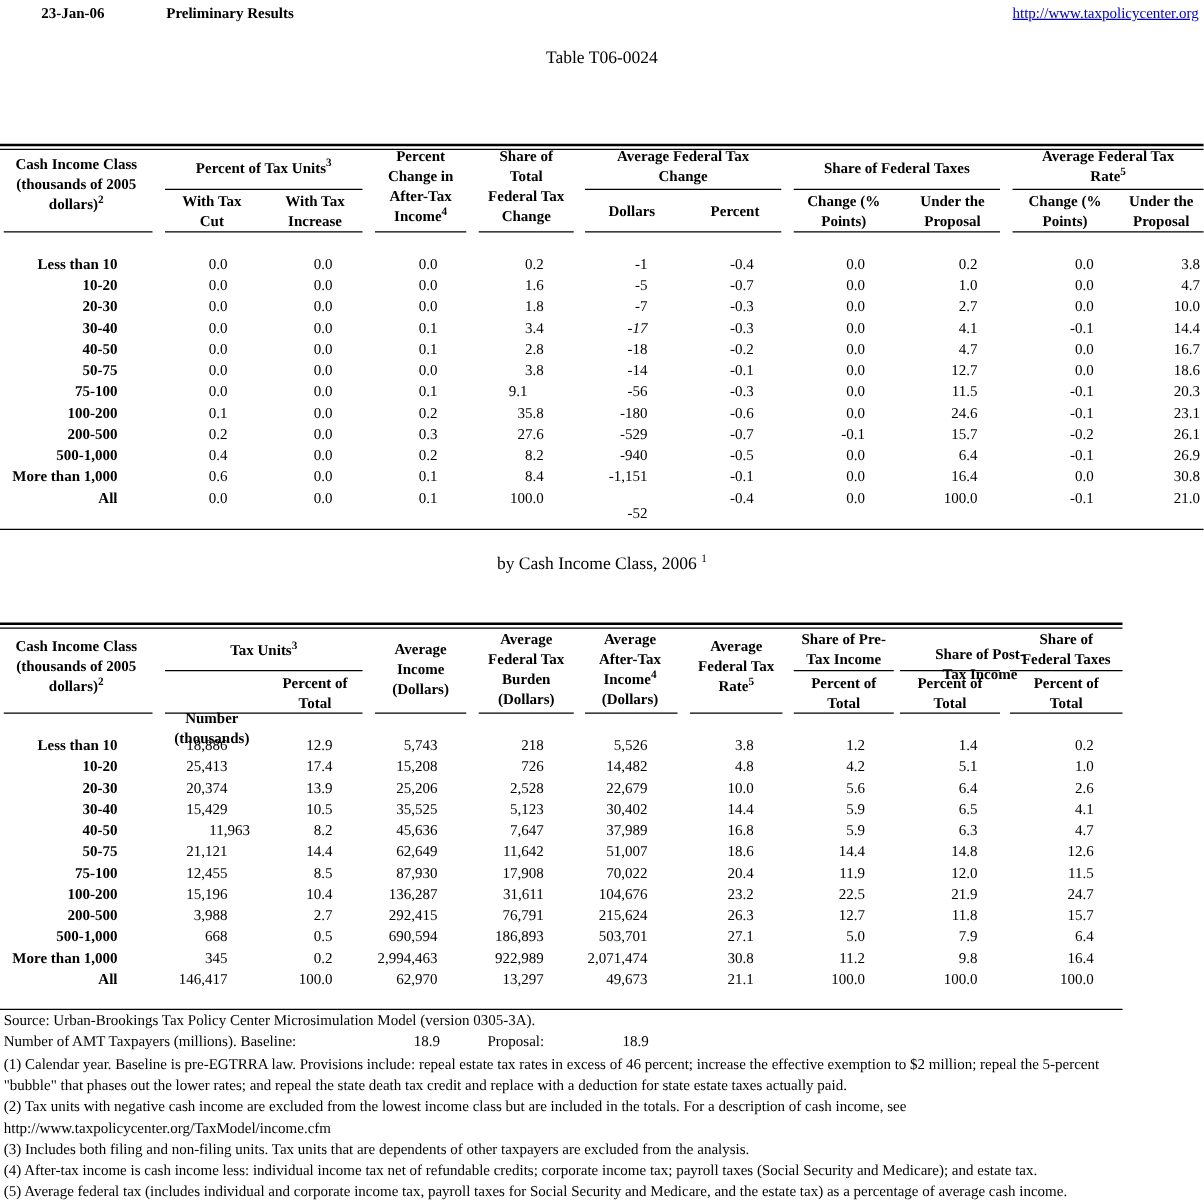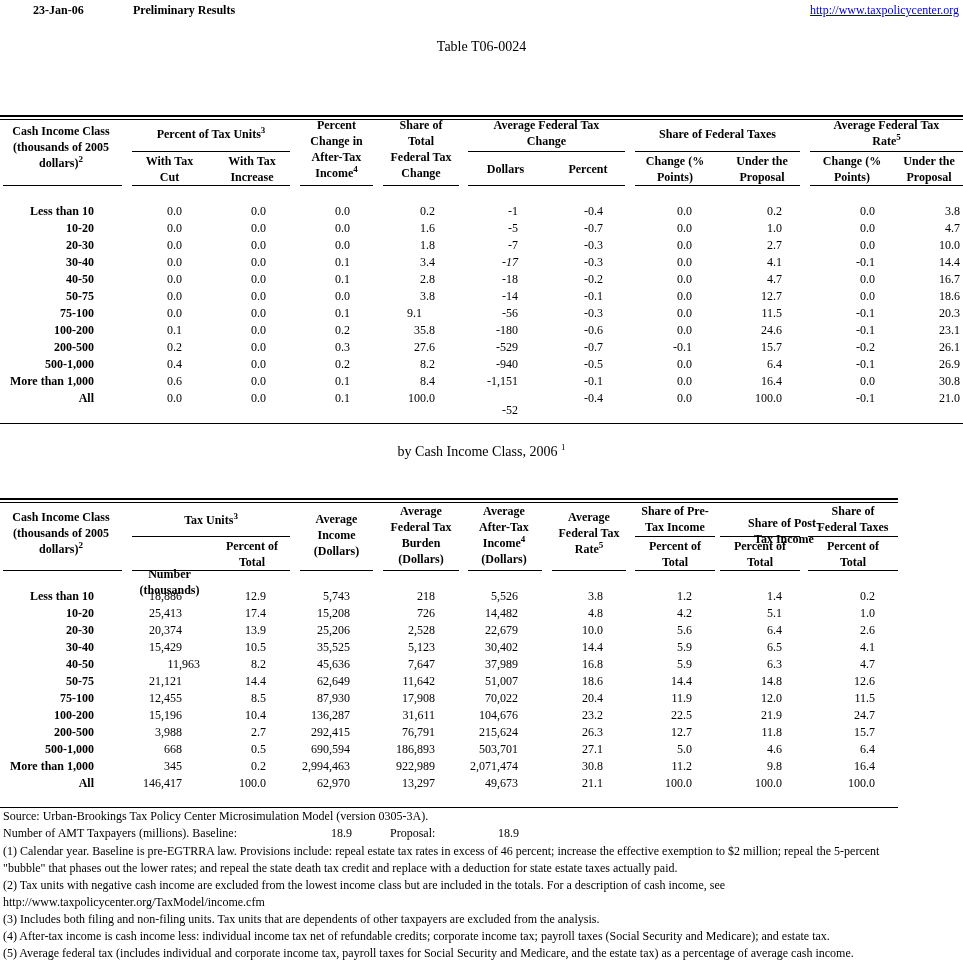--- a/index.html
+++ b/index.html
@@ -425,21 +425,21 @@
       <div class="cell" style="top: 724px; right: 181px;">11.8</div>
       <div class="cell" style="top: 724px; right: 88px;">15.7</div>
       <div class="rowlabel" style="top: 741px;">500-1,000</div>
       <div class="cell" style="top: 741px; right: 781px;">668</div>
       <div class="cell" style="top: 741px; right: 697px;">0.5</div>
       <div class="cell" style="top: 741px; right: 613px;">690,594</div>
       <div class="cell" style="top: 741px; right: 528px;">186,893</div>
       <div class="cell" style="top: 741px; right: 445px;">503,701</div>
       <div class="cell" style="top: 741px; right: 360px;">27.1</div>
       <div class="cell" style="top: 741px; right: 271px;">5.0</div>
-      <div class="cell" style="top: 741px; right: 181px;">4.6</div>
+      <div class="cell" style="top: 741px; right: 181px;">7.9</div>
       <div class="cell" style="top: 741px; right: 88px;">6.4</div>
       <div class="rowlabel" style="top: 758px;">More than 1,000</div>
       <div class="cell" style="top: 758px; right: 781px;">345</div>
       <div class="cell" style="top: 758px; right: 697px;">0.2</div>
       <div class="cell" style="top: 758px; right: 613px;">2,994,463</div>
       <div class="cell" style="top: 758px; right: 528px;">922,989</div>
       <div class="cell" style="top: 758px; right: 445px;">2,071,474</div>
       <div class="cell" style="top: 758px; right: 360px;">30.8</div>
       <div class="cell" style="top: 758px; right: 271px;">11.2</div>
       <div class="cell" style="top: 758px; right: 181px;">9.8</div>

